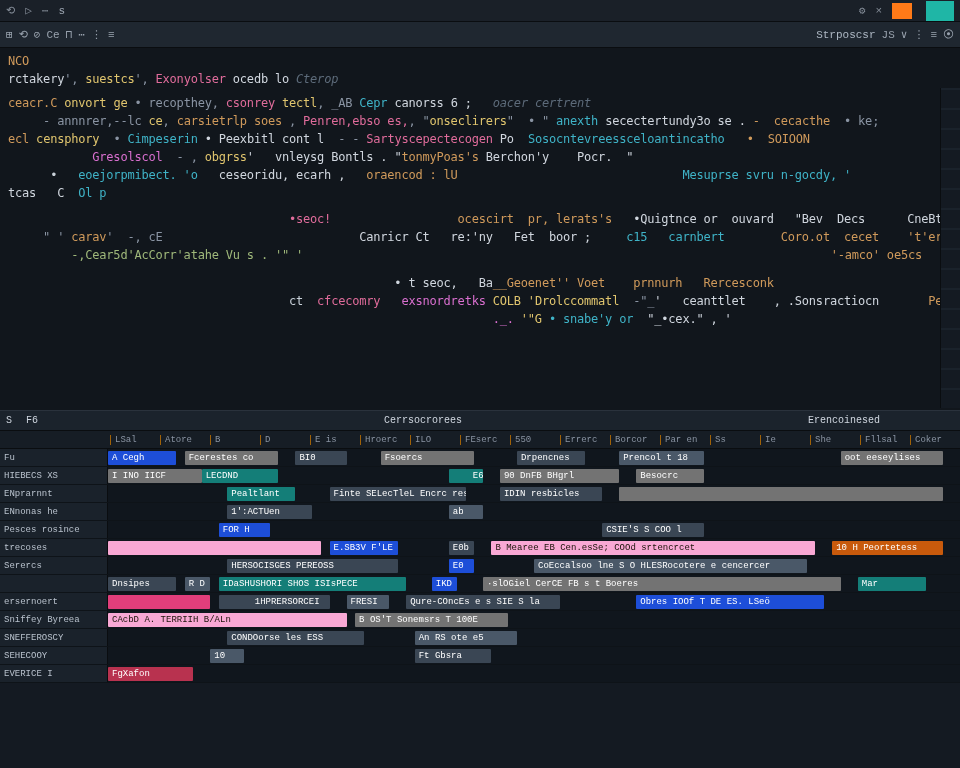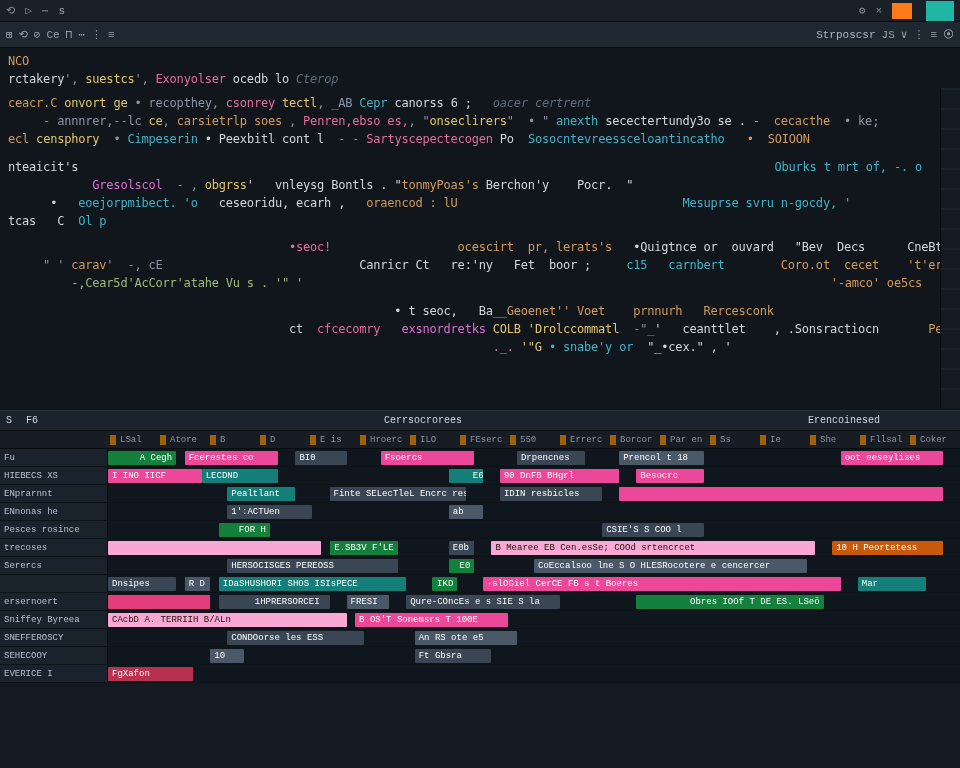--- a/index.html
+++ b/index.html
@@ -83,21 +83,21 @@
     height: 20px; display: flex; align-items: center;
     background: #1b232c; color: #cfd6df; padding: 0 6px; gap: 14px;
     border-bottom: 1px solid #0a0d10;
   }
   .tl-header .sp { flex: 1; }
   .tl-ruler {
     height: 18px; display: flex; align-items: center;
     background: #161d25; color: #8a94a3; font-size: 9px;
     padding-left: 110px; border-bottom: 1px solid #0a0d10;
   }
-  .tl-ruler div { flex: 1; border-left: 6px solid #a16207; padding-left: 4px; }
+  .tl-ruler div { flex: 1; border-left: 1px solid #a16207; padding-left: 4px; }
 
   .tl-body { flex: 1; overflow: hidden; }
   .tl-row {
     height: 18px; display: flex; align-items: stretch;
     border-bottom: 1px solid #0e1318;
   }
   .tl-label {
     width: 108px; flex: 0 0 108px;
     background: #1a222b; color: #b9c2cd;
     display: flex; align-items: center;
@@ -108,29 +108,29 @@
   }
   .tl-track {
     flex: 1; position: relative; background: #10161d;
   }
   .bar {
     position: absolute; top: 2px; height: 14px;
     font-size: 9px; color: #fff; line-height: 14px;
     padding: 0 4px; overflow: hidden; white-space: nowrap;
     border-radius: 1px;
   }
-  .c-teal   { background: #ec4899; }
+  .c-teal   { background: #737373; }
   .c-teal-d { background: #147e78; }
   .c-orange { background: #f9a8d4; color:#1a1208; }
   .c-orange-d { background: #c85a0c; }
   .c-pink   { background: #e13e7b; }
   .c-crims  { background: #b8324f; }
   .c-slate  { background: #3a4654; }
   .c-slate-l{ background: #4a5868; }
-  .c-gray   { background: #15803d; text-align: right; }
+  .c-gray   { background: #1d4ed8; }
 
   .tl-label.pink-txt { color: #e06c9b; }
 </style>
 </head>
 <body>
 
 <div class="menubar">
   <span class="icon">⟲</span>
   <span class="icon">▷</span>
   <span class="icon">⋯</span>
@@ -165,21 +165,20 @@
 </div>
 
 <div class="code-pane">
   <div class="right-gutter"></div>
 
   <div class="code-line"><span class="tk-id">NCO</span></div>
   <div class="code-line"><span class="tk-wht">rctakery</span><span class="tk-op">', </span><span class="tk-kw">suestcs</span><span class="tk-op">', </span><span class="tk-fn">Exonyolser</span><span class="tk-wht"> ocedb lo </span><span class="tk-com">Cterop</span></div>
   <div class="code-line" style="margin-top:6px;"><span class="tk-id">ceacr.C </span><span class="tk-kw">onvort ge</span><span class="tk-op"> • recopthey, </span><span class="tk-fn">csonrey</span><span class="tk-kw"> tectl</span><span class="tk-op">, _AB </span><span class="tk-type">Cepr</span><span class="tk-wht"> canorss 6 ;   </span><span class="tk-com">oacer certrent</span></div>
   <div class="code-line"><span class="tk-op">     - annnrer,--lc </span><span class="tk-kw">ce</span><span class="tk-op">, </span><span class="tk-id">carsietrlp soes</span><span class="tk-op"> , </span><span class="tk-fn">Penren,ebso es,</span><span class="tk-op">, "</span><span class="tk-kw">onseclirers</span><span class="tk-op">"  • " </span><span class="tk-type">anexth</span><span class="tk-wht"> secectertundy3o se .</span><span class="tk-id"> -  cecacthe</span><span class="tk-op">  • ke;</span></div>
   <div class="code-line"><span class="tk-id">ecl </span><span class="tk-kw">censphory</span><span class="tk-op">  • </span><span class="tk-type">Cimpeserin</span><span class="tk-wht"> • Peexbitl cont l</span><span class="tk-op">  - - </span><span class="tk-fn">Sartyscepectecogen</span><span class="tk-wht"> Po  </span><span class="tk-type">Sosocntevreessceloantincatho</span><span class="tk-id" style="margin-left:8px;">  •  SOIOON</span></div>
-  <div class="code-line" style="margin-top:10px; display:flex;"><span class="tk-wht">nteaicit's</span><span style="flex:1"></span><span class="tk-type" style="margin-right:30px;">Oburks t mrt of, -. o</span></div>
   <div class="code-line"><span>            </span><span class="tk-mag">Gresolscol</span><span class="tk-op">  - , </span><span class="tk-kw">obgrss</span><span class="tk-wht">'   vnleysg Bontls . "</span><span class="tk-id">tonmyPoas's</span><span class="tk-wht"> Berchon'y    Pocr.  "</span></div>
   <div class="code-line"><span>      •   </span><span class="tk-type">eoejorpmibect. 'o</span><span class="tk-wht">   ceseoridu, ecarh ,   </span><span class="tk-id">oraencod : lU</span><span>                                </span><span class="tk-type">Mesuprse svru n-gocdy, ' </span></div>
   <div class="code-line"><span class="tk-wht">tcas   C</span><span class="tk-type">  Ol p</span></div>
   <div class="code-line" style="margin-top:8px;"><span>                                        </span><span class="tk-fn">•seoc!                  </span><span class="tk-id">ocescirt  pr, lerats's </span><span class="tk-wht">  •Quigtnce or  ouvard   "Bev  Decs      CneBt</span></div>
   <div class="code-line"><span class="tk-op">     " ' </span><span class="tk-id">carav</span><span class="tk-op">'  -, cE</span><span>                            </span><span class="tk-wht">Canricr Ct   re:'ny   Fet  boor ;     </span><span class="tk-type">c15   carnbert        </span><span class="tk-id">Coro.ot  cecet    't'ert al   C'L O</span></div>
   <div class="code-line" style="display:flex;"><span class="tk-str">         -,Cear5d'AcCorr'atahe Vu s . '" '</span><span style="flex:1"></span><span class="tk-id">'-amco' o</span><span class="tk-id" style="margin-right:30px;">e5cs</span></div>
   <div class="code-line" style="margin-top:10px;"><span>                                                       </span><span class="tk-wht">• t seoc,   Ba</span><span class="tk-id">__Geoenet'' Voet    prnnurh   Rercesconk</span></div>
   <div class="code-line"><span>                                        ct  </span><span class="tk-fn">cfcecomry</span><span>   </span><span class="tk-mag">exsnordretks</span><span class="tk-kw"> COLB 'Drolccommatl</span><span class="tk-op">  -"_</span><span class="tk-wht">'   ceanttlet    , .Sonsractiocn       </span><span class="tk-id">Petrhy Rc</span></div>
   <div class="code-line"><span>                                                                     </span><span class="tk-mag">._. </span><span class="tk-kw">'"G </span><span class="tk-type">• snabe'y or</span><span class="tk-wht">  "_•cex." , '</span></div>
 </div>

